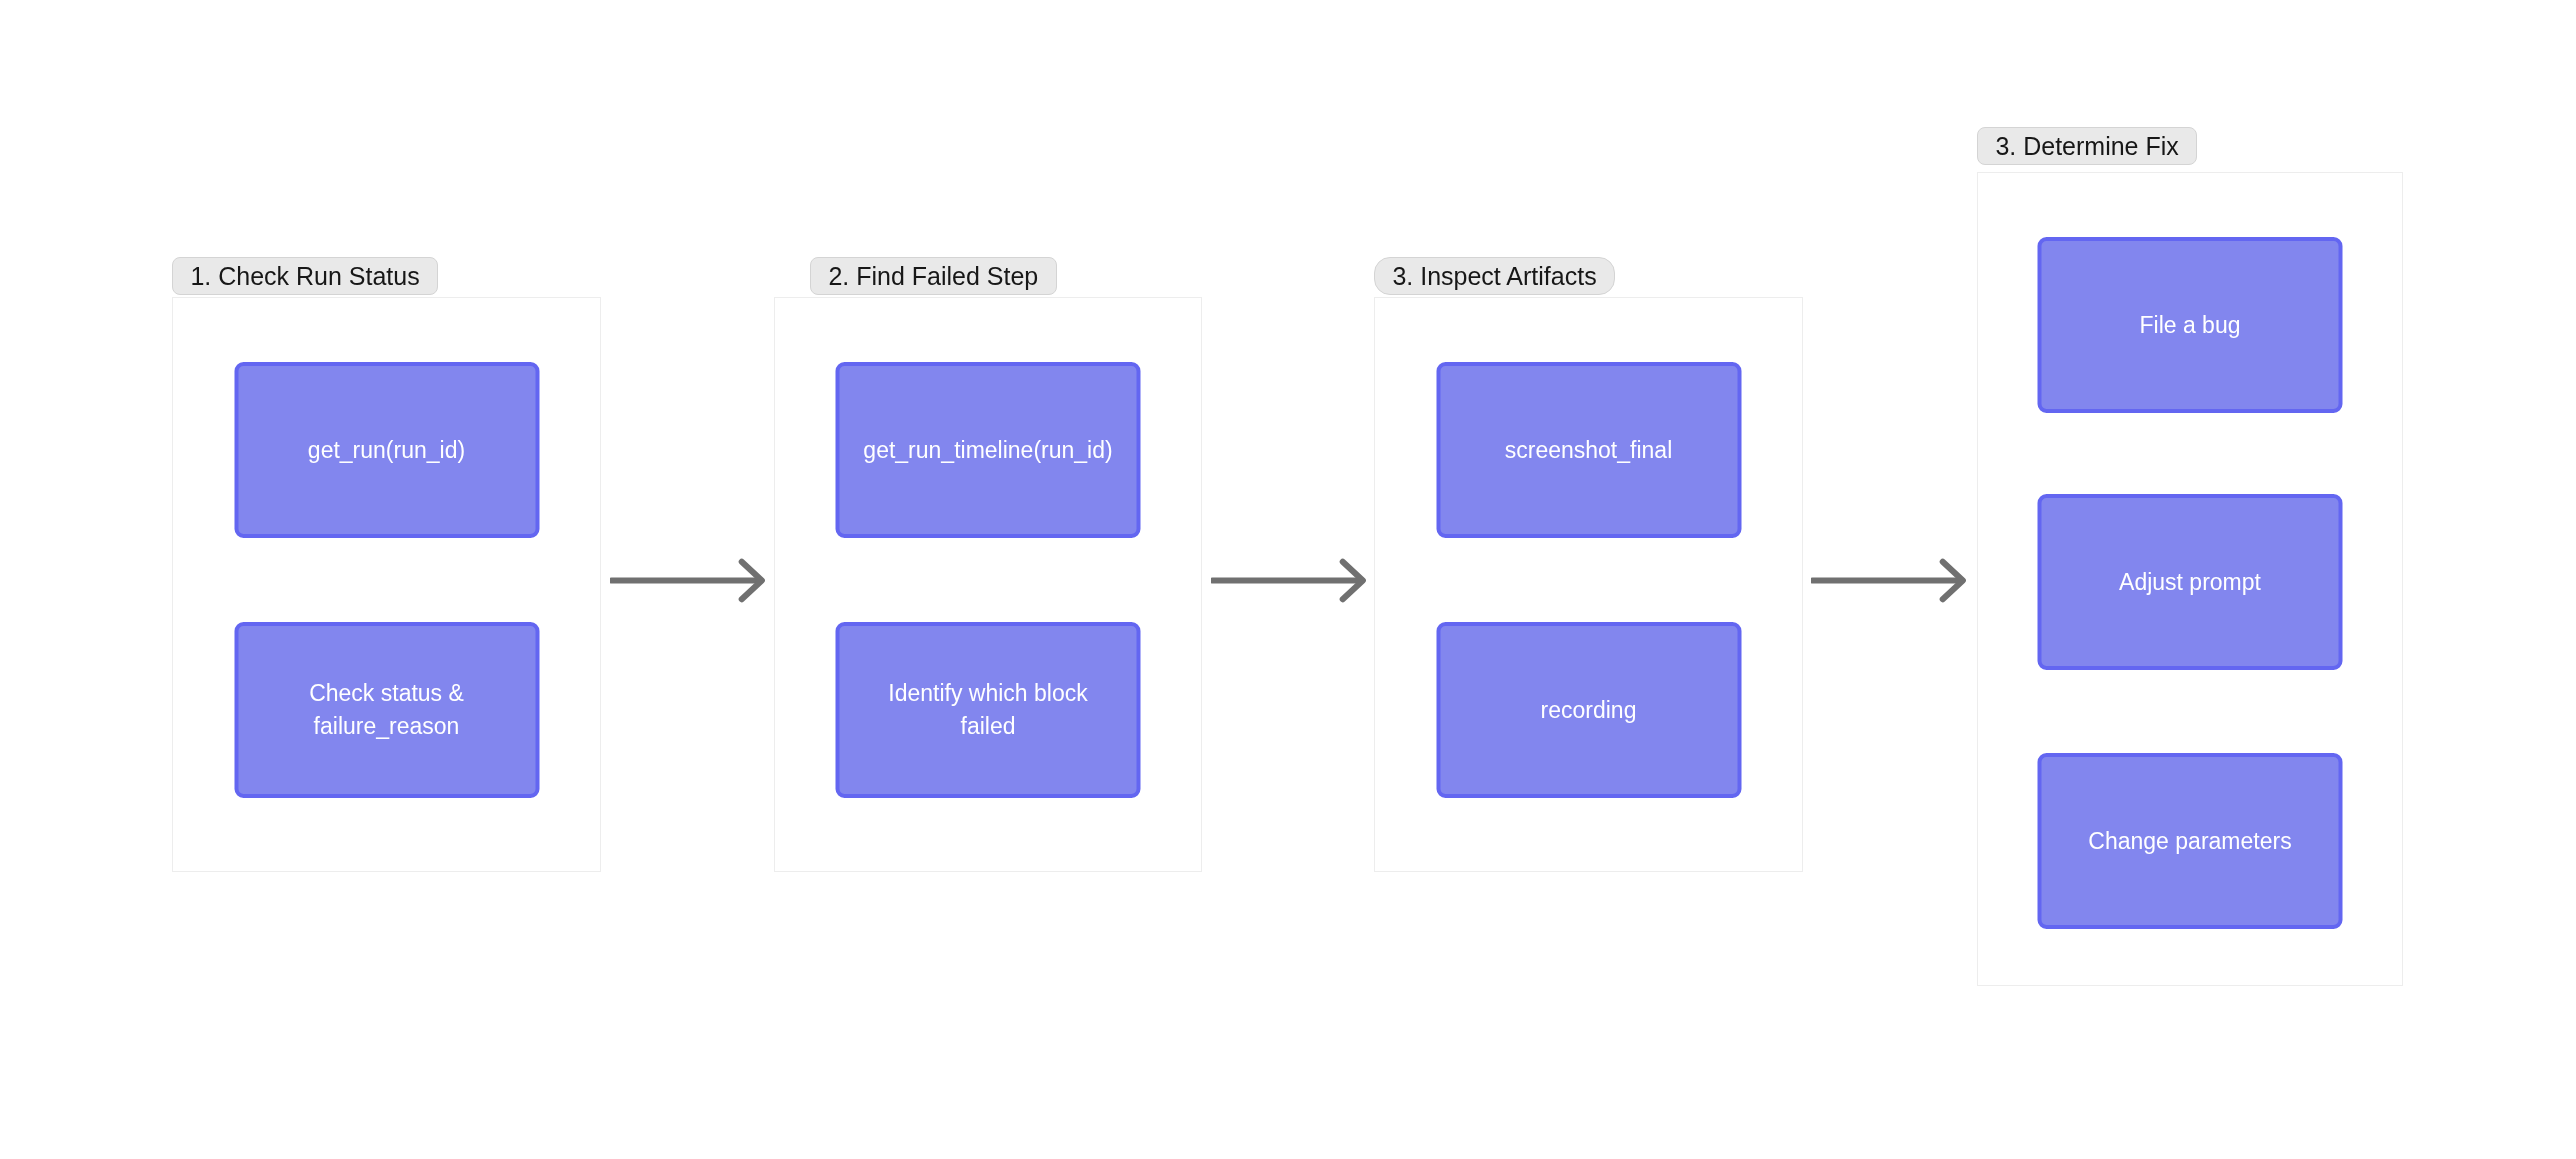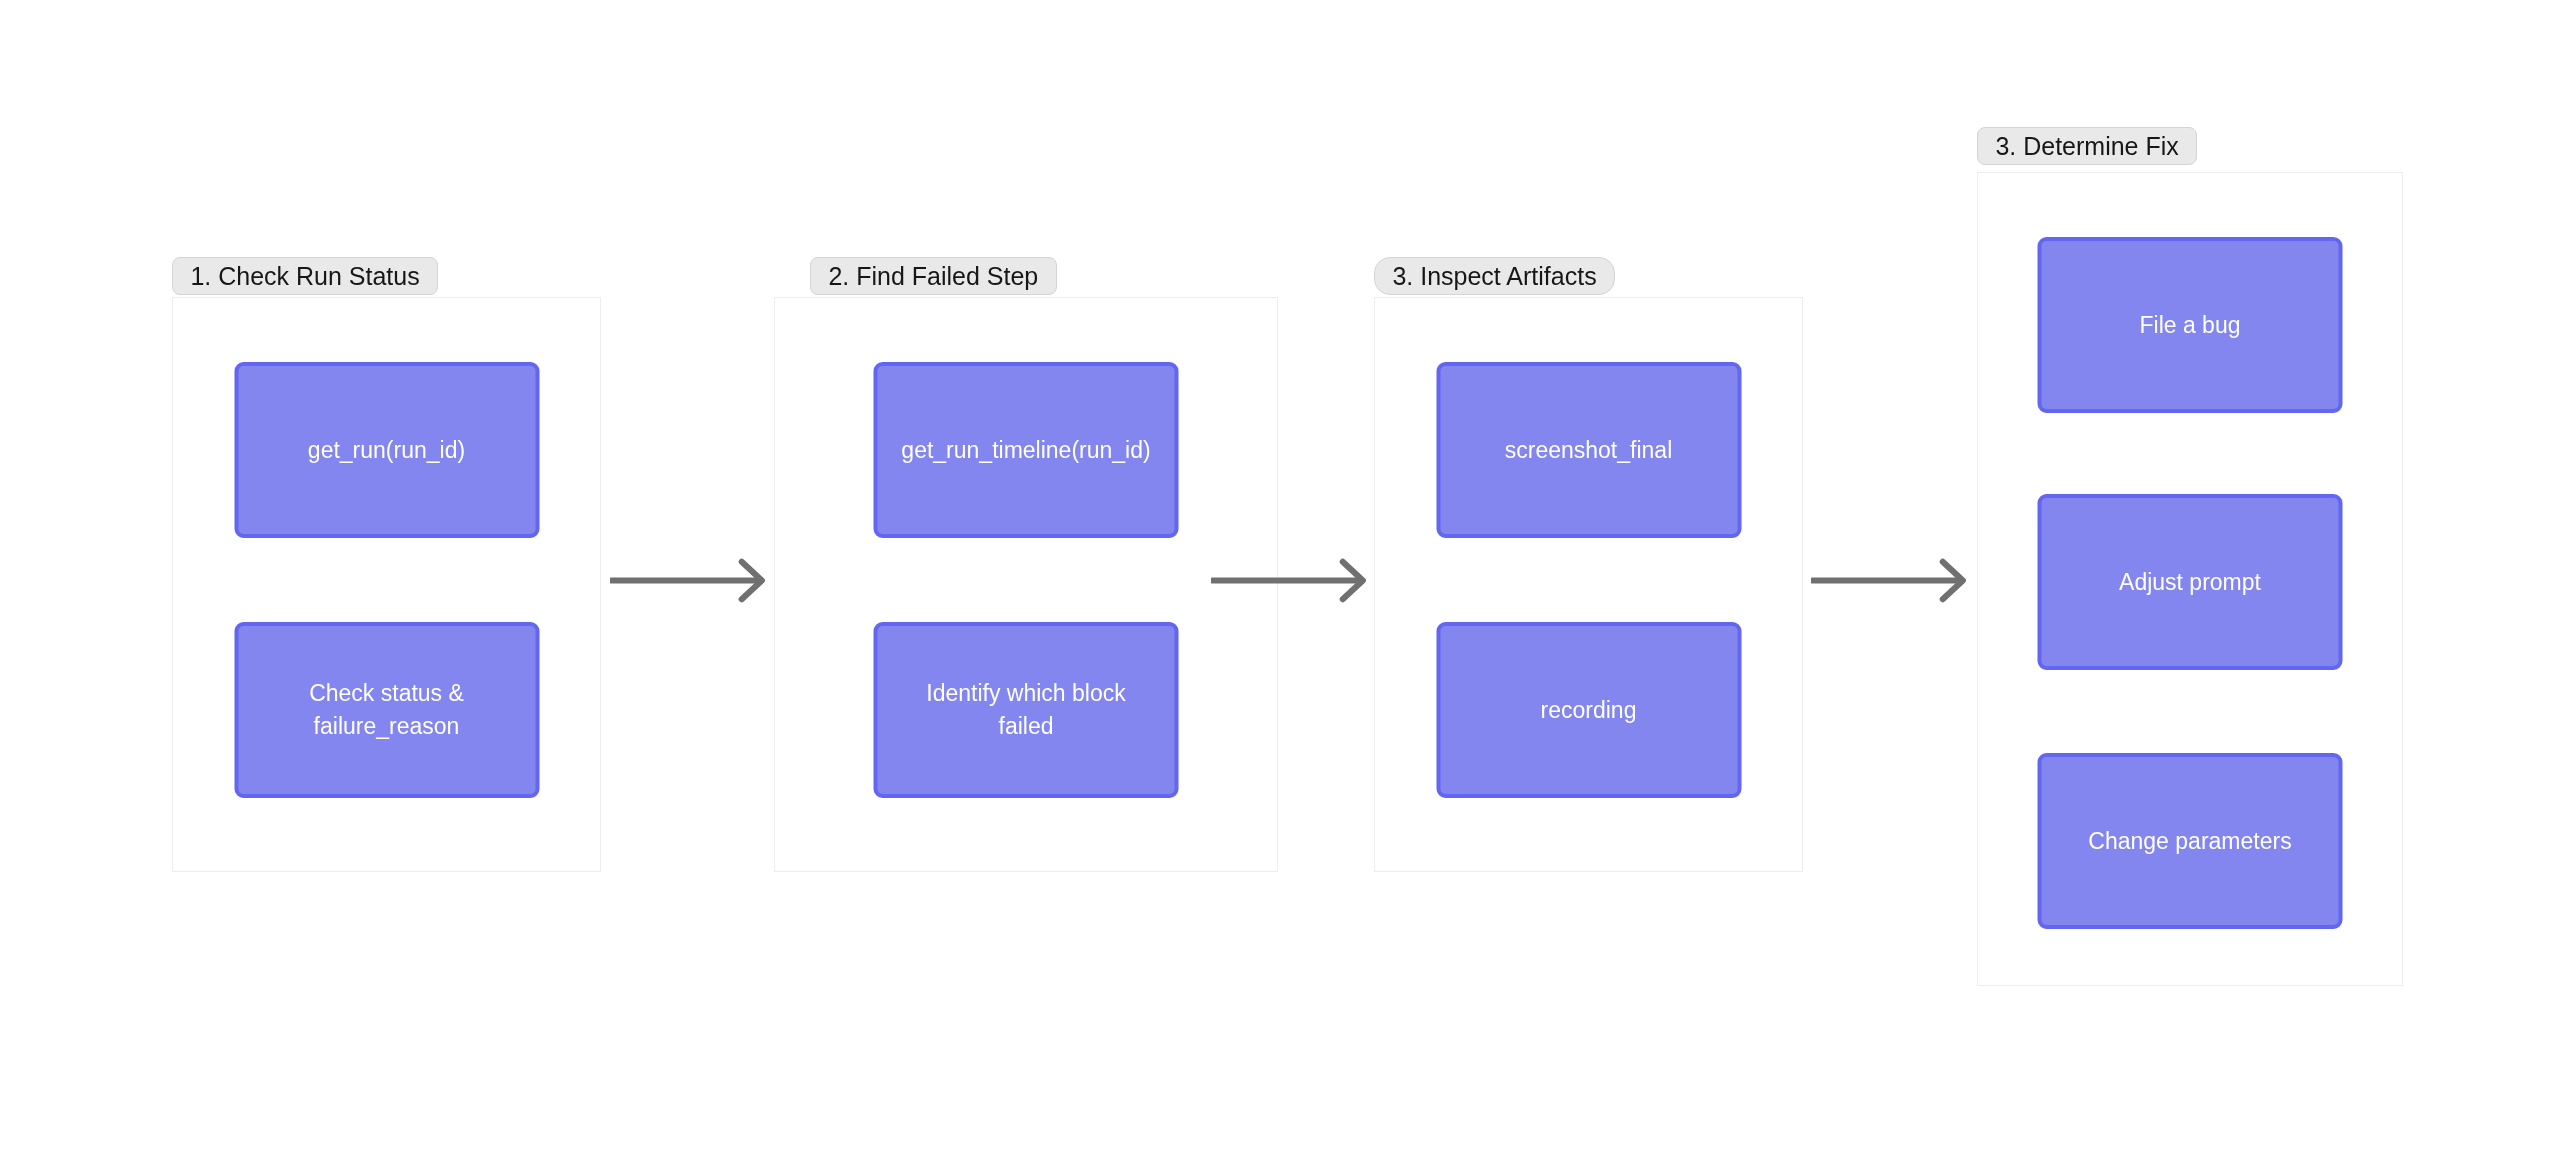--- a/index.html
+++ b/index.html
@@ -46,21 +46,21 @@
     padding:0 19px;
     font-size:23px;line-height:1.42;color:var(--node-text);
     cursor:pointer;
   }
   .connector{position:absolute;color:var(--arrow);}
   
   .g1-label{left:172px;top:257px;}
   .g1-box{left:172px;top:297px;width:429px;height:575px;}
   
   .g2-label{left:810px;top:257px;}
-  .g2-box{left:774px;top:297px;width:504px;height:575px;}
+  .g2-box{left:774px;top:297px;width:428px;height:575px;}
   
   .g3-label{left:1374px;top:257px;border-radius:16px;}
   .g3-box{left:1374px;top:297px;width:429px;height:575px;}
   
   .g4-label{left:1977px;top:127px;}
   .g4-box{left:1977px;top:172px;width:426px;height:814px;}
   
   .slot-a{top:64px;}
   .slot-b{top:324px;}
   .g4-slot-a{top:64px;}

